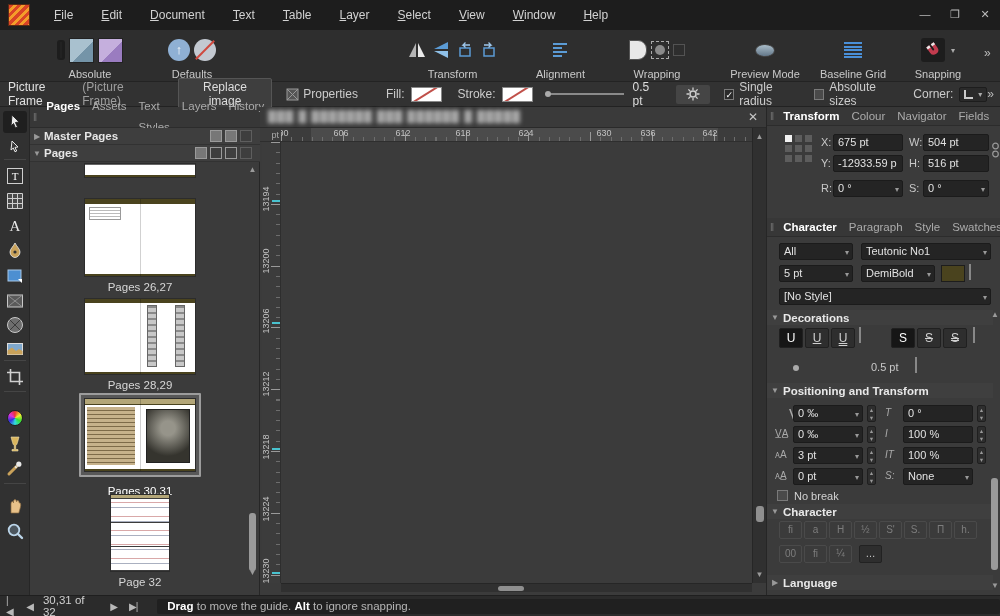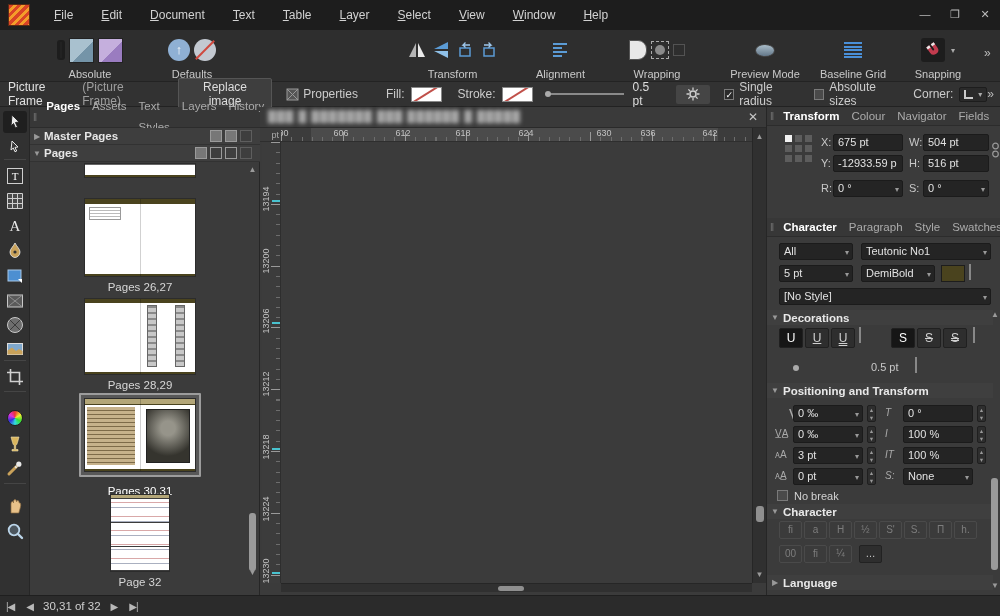--- a/index.html
+++ b/index.html
@@ -649,15 +649,16 @@
       <span class="sarrow" style="bottom:0;left:0;width:8px">▼</span>
     </div>
   </div>
 
   <div class="statusbar">
     <span class="navb">|◀</span>
     <span class="navb">◀</span>
     <span class="pageind">30,31 of 32</span>
     <span class="navb">▶</span>
     <span class="navb">▶|</span>
+    <span class="hintstrip"><b>Drag</b><span> to move the guide. </span><b>Alt</b><span> to ignore snapping.</span></span>
   </div>
 
 </div>
 
 </body></html>

